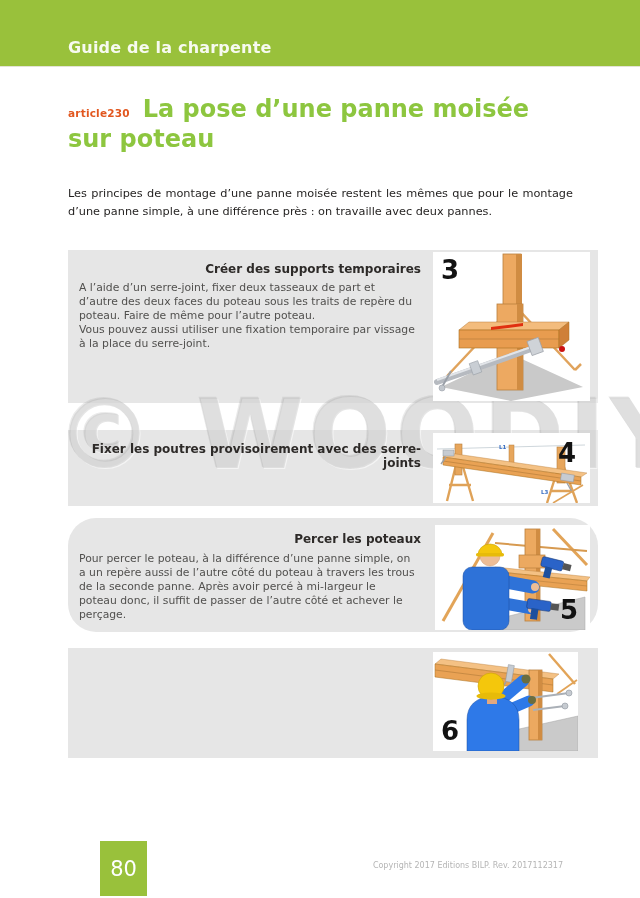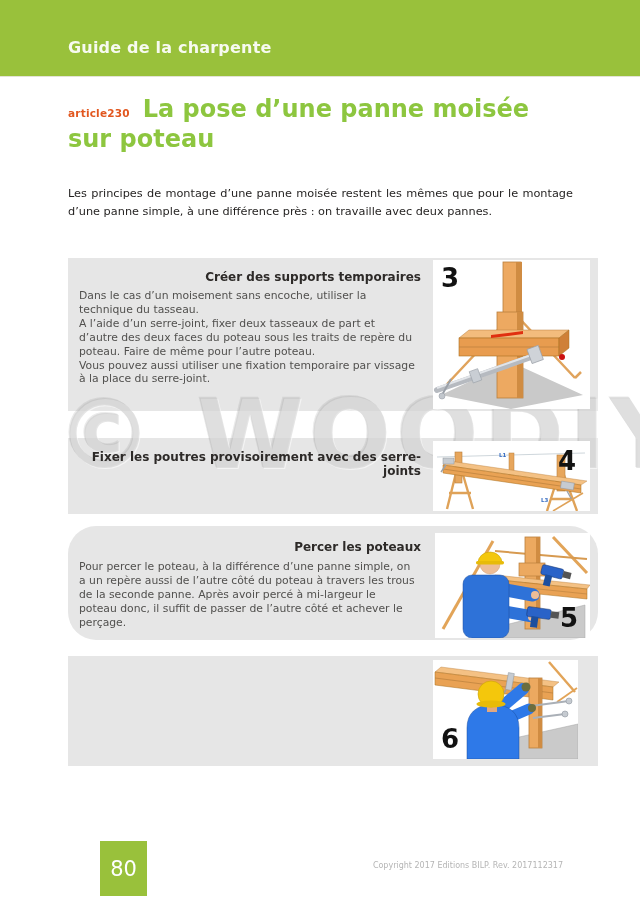--- a/index.html
+++ b/index.html
@@ -2,32 +2,32 @@
 <html><head>
 <meta charset="utf-8">
 <style>
   html,body{margin:0;padding:0;background:#ffffff;}
   *{box-sizing:border-box;}
   .page{
     position:relative;width:640px;height:898px;background:#fff;overflow:hidden;
     font-family:"DejaVu Sans","Liberation Sans",sans-serif;
   }
   
-  .band{position:absolute;left:0;top:0;width:640px;height:77px;background:#99c13b;border-bottom:1px solid #e3e3d6;}
+  .band{position:absolute;left:0;top:0;width:640px;height:67px;background:#99c13b;border-bottom:1px solid #e3e3d6;}
   .band-title{position:absolute;left:68px;top:38px;font-size:16px;font-weight:bold;color:#f7faf0;letter-spacing:.2px;}
   
   .h1{position:absolute;left:68px;top:80px;width:508px;font-size:24px;line-height:26px;font-weight:bold;color:#8dc63f;}
   .h1 .lbl{font-size:10.5px;color:#e2571f;font-weight:bold;margin-right:13px;letter-spacing:.2px;}
   .subtitle{position:absolute;left:68px;top:137px;width:508px;font-size:12px;font-weight:bold;color:#141414;}
   .p1{position:absolute;left:68px;top:174px;width:505px;font-size:11.3px;line-height:17.5px;color:#211f1e;text-align:justify;}
   .p2{position:absolute;left:68px;top:211px;width:505px;font-size:11.3px;line-height:17px;color:#211f1e;text-align:justify;}
   .p2 .link{color:#e2571f;}
   .p2 .url{color:#bcbcbc;}
   
-  .stepbox{position:absolute;left:68px;width:530px;background:#e6e6e6;margin-top:8px;}
+  .stepbox{position:absolute;left:68px;width:530px;background:#e6e6e6;}
   .b1{top:250px;height:153px;}
   .b2{top:430px;height:76px;}
   .b3{top:518px;height:114px;border-radius:28px;}
   .b4{top:648px;height:110px;}
   .step-title{position:absolute;left:10px;right:177px;top:12px;text-align:right;
     font-size:12px;font-weight:bold;color:#2d2a28;z-index:3;}
   .b3 .step-title,.b4 .step-title{top:14px;}
   .step-text{position:absolute;left:11px;width:336px;font-size:10.8px;line-height:13.9px;
     color:#51504e;z-index:3;}
   .step-text p{margin:0;}
@@ -70,21 +70,20 @@
 
   <h1 class="h1"><span class="lbl">article230</span><span>La pose d’une panne moisée sur poteau</span></h1>
 
 
   <p class="p1">Les principes de montage d’une panne moisée restent les mêmes que pour le montage d’une panne simple, à une différence près : on travaille avec deux pannes.</p>
 
 
   <div class="stepbox b1">
     <div class="step-title">Créer des supports temporaires</div>
     <div class="step-text">
-      <p>Dans le cas d’un moisement sans encoche, utiliser la technique du tasseau.</p>
       <p>A l’aide d’un serre-joint, fixer deux tasseaux de part et d’autre des deux faces du poteau sous les traits de repère du poteau. Faire de même pour l’autre poteau.</p>
       <p>Vous pouvez aussi utiliser une fixation temporaire par vissage à la place du serre-joint.</p>
     </div>
     <div class="step-img">
       <svg width="157" height="149" viewBox="0 0 157 149">
         <polygon points="8,135 78,102 150,135 78,149" fill="#c9c9c9"></polygon>
         <g>
           <path d="M76,58 L16,122 M16,122 L10,129" stroke="#e0a35c" stroke-width="2.5" fill="none"></path>
           <path d="M86,58 L142,118 M142,118 L148,112" stroke="#e0a35c" stroke-width="2.5" fill="none"></path>
         </g>

